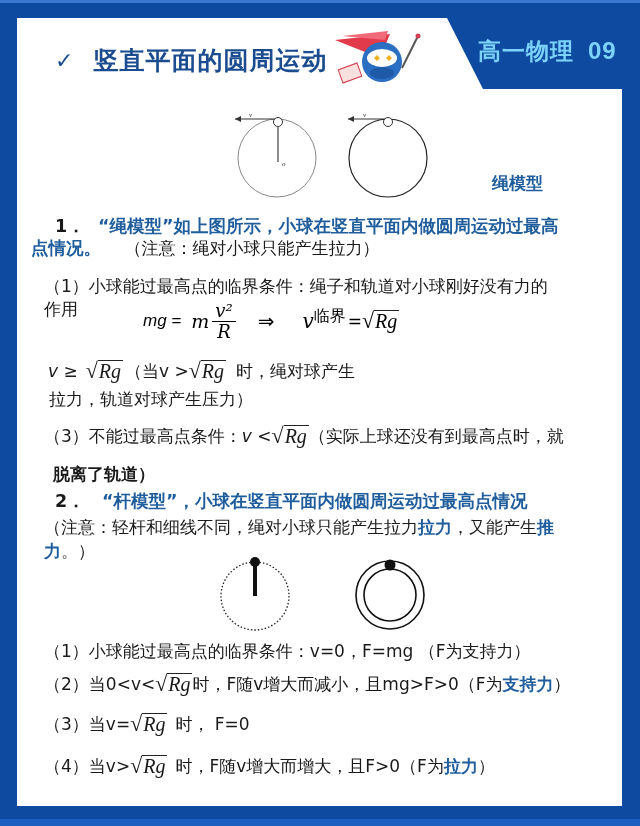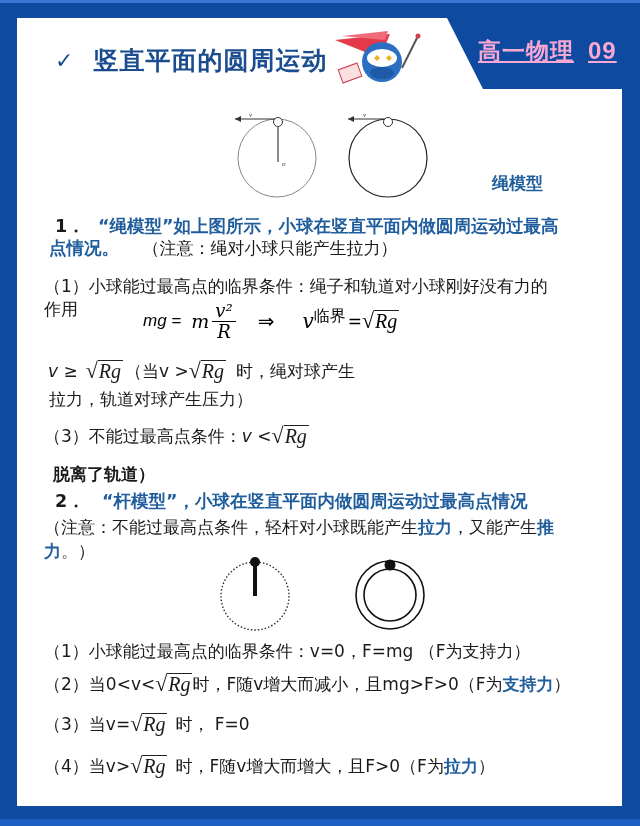--- a/index.html
+++ b/index.html
@@ -1,21 +1,21 @@
 <!DOCTYPE html>
 <html><head>
 <meta charset="utf-8">
 <style>
   html,body{margin:0;padding:0;}
   body{width:640px;height:826px;position:relative;overflow:hidden;background:#0d4aa0;font-family:"DejaVu Sans","Liberation Sans",sans-serif;}
   .frame-top{position:absolute;left:0;top:0;width:640px;height:3px;background:#3a78d4;}
   .frame-bottom{position:absolute;left:0;top:819px;width:640px;height:7px;background:#1b5fc0;}
   .card{position:absolute;left:17px;top:18px;width:605px;height:788px;background:#fff;
         clip-path:polygon(0 0,430px 0,466px 71px,605px 71px,605px 788px,0 788px);}
-  .tab-text{position:absolute;left:478px;top:36px;color:#f9a8d4;font-weight:bold;font-size:23px;letter-spacing:1px;white-space:nowrap;text-decoration:underline;}
+  .tab-text{position:absolute;left:478px;top:36px;color:#7dd3fc;font-weight:bold;font-size:23px;letter-spacing:1px;white-space:nowrap;}
   .tab-text .num{margin-left:14px;font-family:"Liberation Sans",sans-serif;font-size:24px;}
   .title{position:absolute;left:55px;top:44px;display:flex;align-items:center;}
   .check{font-size:22px;color:#1b4c8f;margin-right:20px;}
   .title-text{font-size:25px;font-weight:bold;color:#1b4c8f;letter-spacing:1px;}
   .mascot{position:absolute;left:330px;top:28px;}
   .t{position:absolute;font-size:17px;color:#1a1a1a;white-space:nowrap;line-height:22px;}
   .blue{color:#1f5d9c;font-weight:bold;}
   .hb{color:#1f5d9c;font-weight:bold;font-size:17.5px;}
   .math{font-family:"DejaVu Serif","Liberation Serif",serif;font-style:italic;}
   .sqrt{display:inline-block;position:relative;font-family:"Liberation Serif","DejaVu Serif",serif;font-style:italic;font-size:20px;}
@@ -66,21 +66,21 @@
   <path d="M118 11 l6 -3 v6 z" fill="#333"></path>
   <circle cx="158" cy="14" r="4.5" fill="#fff" stroke="#333" stroke-width="1"></circle>
   <text x="133" y="9" font-size="7" font-style="italic" font-family="Liberation Serif, serif" fill="#333">v</text>
 </svg>
 <div class="label-rope">绳模型</div>
 
 <div class="t" style="left:55px;top:215px;">
   <span class="hb" style="color:#1a1a1a">1．</span>
   <span class="hb" style="margin-left:8px">“绳模型”</span><span class="hb">如上图所示，小球在竖直平面内做圆周运动过最高</span>
 </div>
-<div class="t" style="left:49px;top:237px;">
+<div class="t" style="left:31px;top:237px;">
   <span class="hb">点情况。</span>
   <span style="margin-left:18px">（注意：绳对小球只能产生拉力）</span>
 </div>
 
 <div class="t" style="left:44px;top:275px;">（1）小球能过最高点的临界条件：绳子和轨道对小球刚好没有力的</div>
 <div class="t" style="left:44px;top:298px;">作用</div>
 <div style="position:absolute;left:143px;top:296px;display:flex;align-items:center;height:50px;">
   <span style="font-family:'Liberation Sans',sans-serif;font-style:italic;font-size:17px;">mg =</span>
   <span class="math" style="font-size:19px;margin-left:10px;">m</span>
   <span style="display:inline-flex;flex-direction:column;align-items:center;margin-left:3px;">
@@ -100,29 +100,30 @@
   <span style="margin-left:2px;">（当v &gt;</span>
   <span class="sqrt"><span class="sym">√</span><span class="rad">Rg</span></span>
   <span style="margin-left:10px;">时，绳对球产生</span>
 </div>
 <div class="t" style="left:49px;top:388px;">拉力，轨道对球产生压力）</div>
 
 <div class="t" style="left:44px;top:425px;display:flex;">
   <span>（3）不能过最高点条件：</span>
   <span style="font-style:italic;">v &lt;</span>
   <span class="sqrt"><span class="sym">√</span><span class="rad">Rg</span></span>
+  <span>（实际上球还没有到最高点时，就</span>
 </div>
 <div class="t" style="left:53px;top:463px;font-weight:bold;">脱离了轨道）</div>
 
 <div class="t" style="left:55px;top:490px;">
   <span class="hb" style="color:#1a1a1a">2．</span>
   <span class="hb" style="margin-left:12px">“杆模型”，小球在竖直平面内做圆周运动过最高点情况</span>
 </div>
 <div class="t" style="left:44px;top:516px;">
-  <span>（注意：不能过最高点条件，轻杆对小球既能产生</span><span class="blue">拉力</span><span>，又能产生</span><span class="blue">推</span>
+  <span>（注意：轻杆和细线不同，绳对小球只能产生拉力</span><span class="blue">拉力</span><span>，又能产生</span><span class="blue">推</span>
 </div>
 <div class="t" style="left:44px;top:540px;">
   <span class="blue">力</span><span>。）</span>
 </div>
 
 <svg style="position:absolute;left:215px;top:552px;" width="220" height="80" viewBox="0 0 220 80">
   <circle cx="40" cy="44" r="34" fill="none" stroke="#222" stroke-width="1.3" stroke-dasharray="1.5 2"></circle>
   <line x1="40" y1="10" x2="40" y2="44" stroke="#111" stroke-width="4"></line>
   <circle cx="40" cy="10" r="5" fill="#111"></circle>
   <circle cx="175" cy="43" r="34" fill="none" stroke="#111" stroke-width="1.6"></circle>

